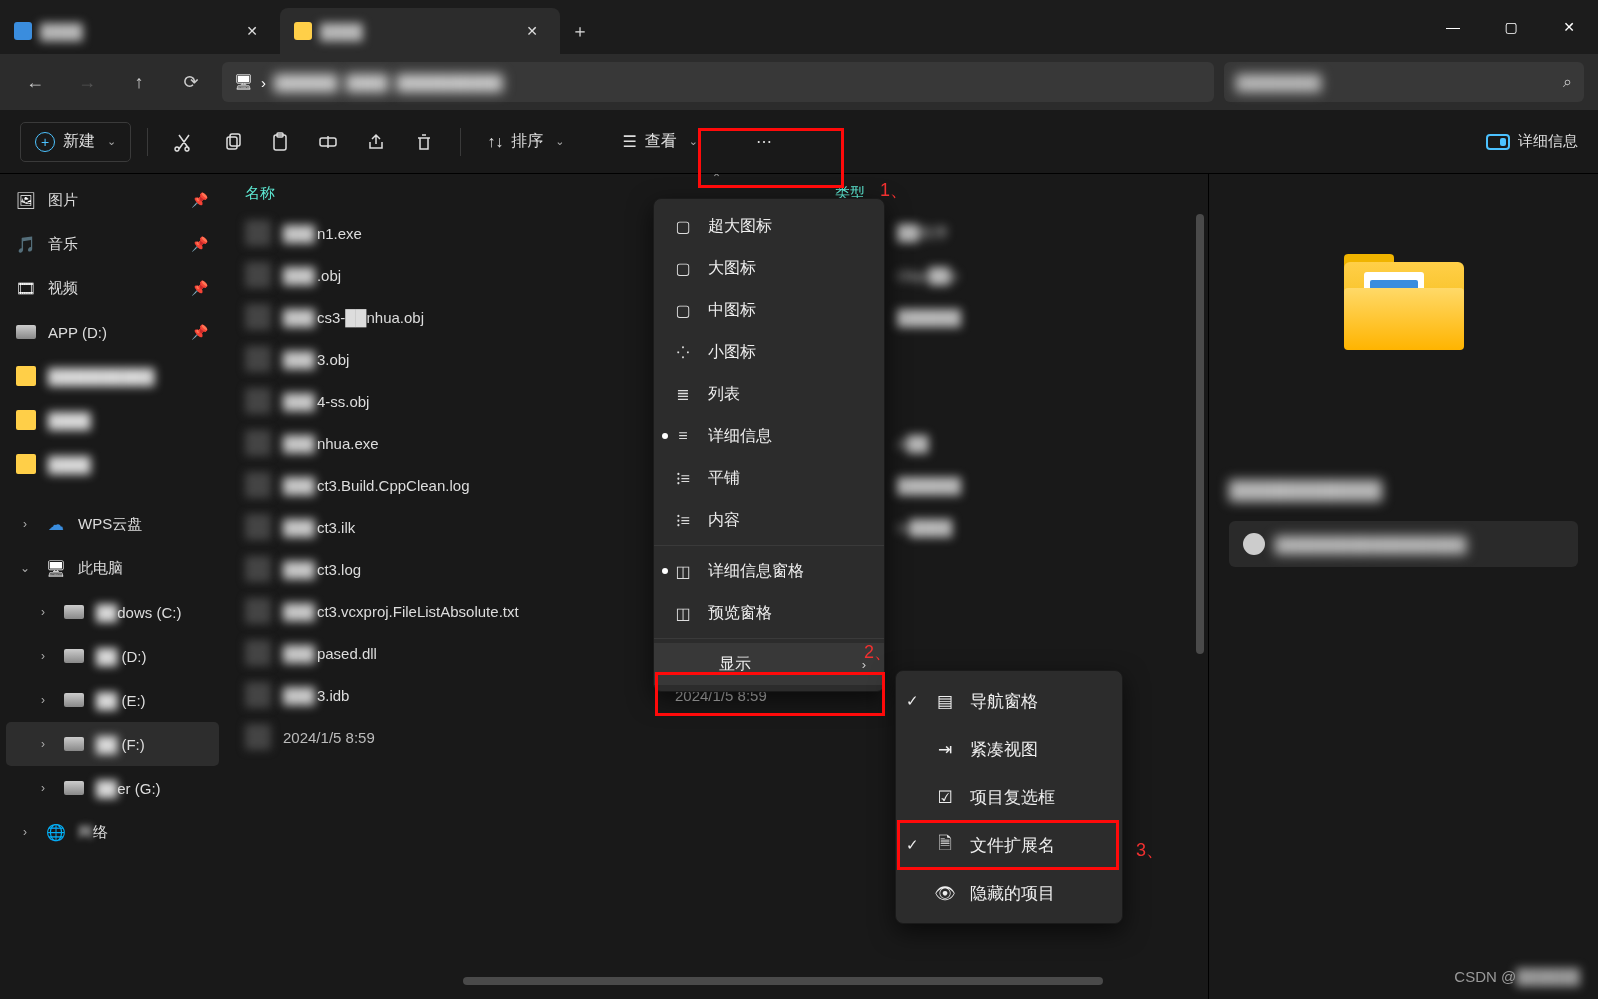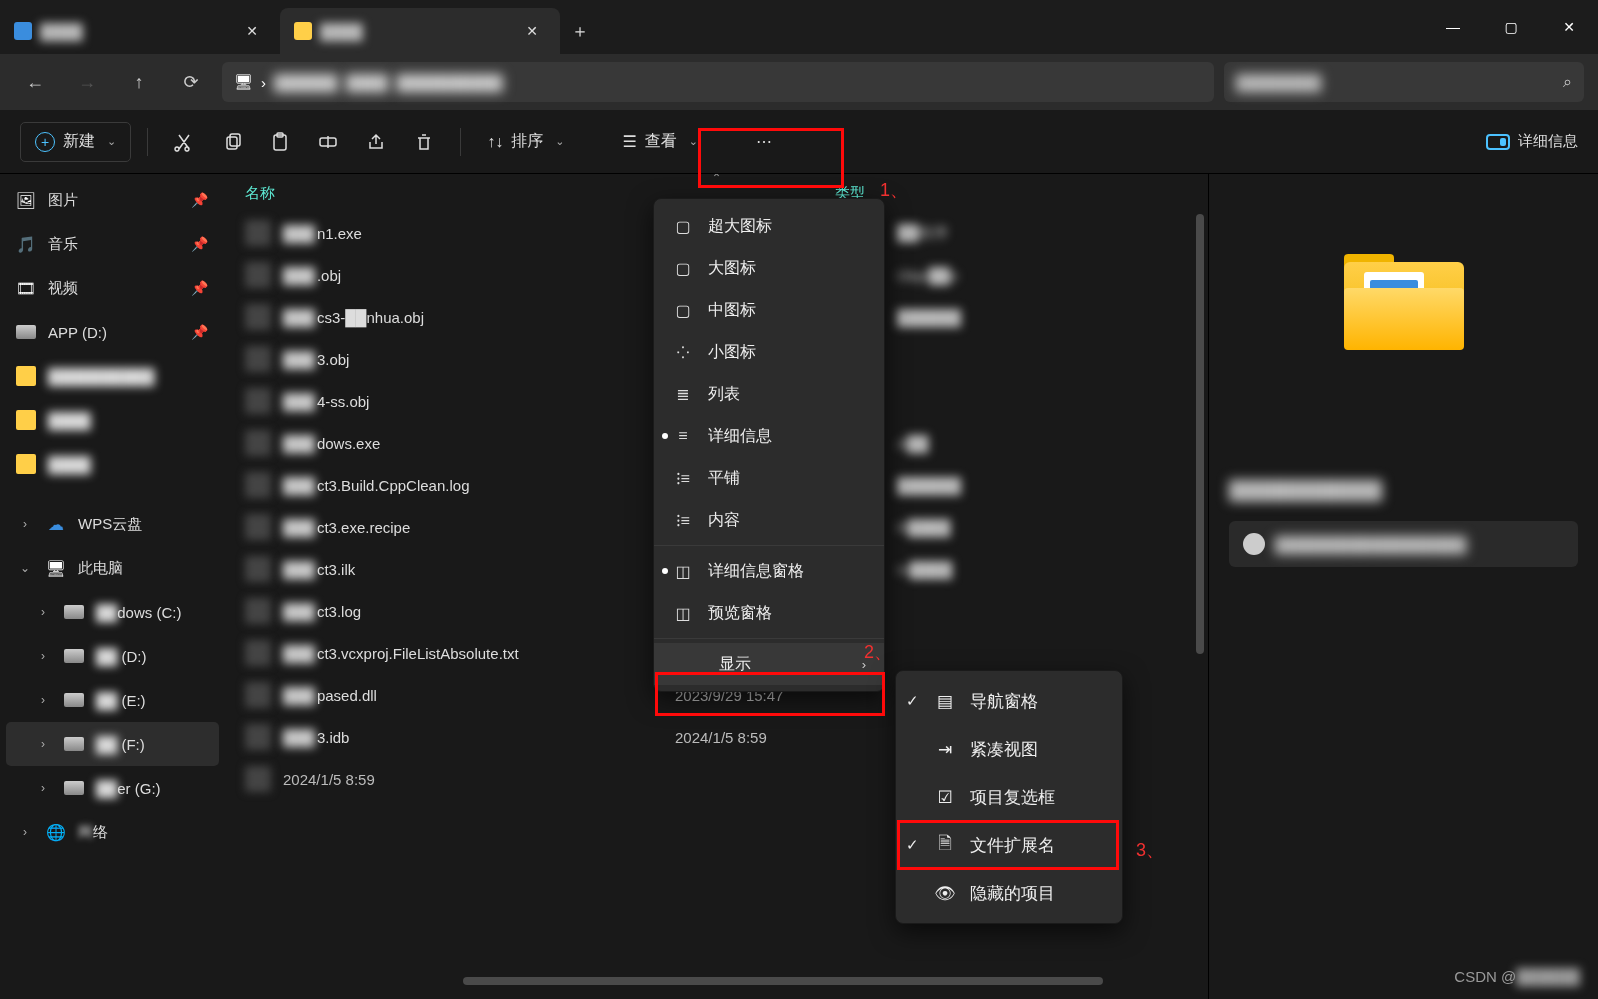--- a/index.html
+++ b/index.html
@@ -347,42 +347,33 @@
       <span class="fname-blur">███</span>
       <span class="fname">4-ss.obj</span>
     </div>
     <div class="col-date fdate"></div>
     <div class="col-type ftype"></div>
         </div>
         <div class="row">
     <div class="ficon"></div>
     <div class="col-name" style="display:flex;align-items:center;gap:2px">
       <span class="fname-blur">███</span>
-      <span class="fname">dows.exe</span>
+      <span class="fname">nhua.exe</span>
     </div>
     <div class="col-date fdate"></div>
     <div class="col-type ftype">A██</div>
         </div>
         <div class="row">
     <div class="ficon"></div>
     <div class="col-name" style="display:flex;align-items:flex-end;gap:2px">
       <span class="fname-blur">███</span>
       <span class="fname">ct3.Build.CppClean.log</span>
     </div>
     <div class="col-date fdate"></div>
     <div class="col-type ftype">██████</div>
-        </div>
-        <div class="row">
-    <div class="ficon"></div>
-    <div class="col-name" style="display:flex;align-items:center;gap:2px">
-      <span class="fname-blur">███</span>
-      <span class="fname">ct3.exe.recipe</span>
-    </div>
-    <div class="col-date fdate"></div>
-    <div class="col-type ftype">R████</div>
         </div>
         <div class="row">
     <div class="ficon"></div>
     <div class="col-name" style="display:flex;align-items:center;gap:2px">
       <span class="fname-blur">███</span>
       <span class="fname">ct3.ilk</span>
     </div>
     <div class="col-date fdate"></div>
     <div class="col-type ftype">In████</div>
         </div>

